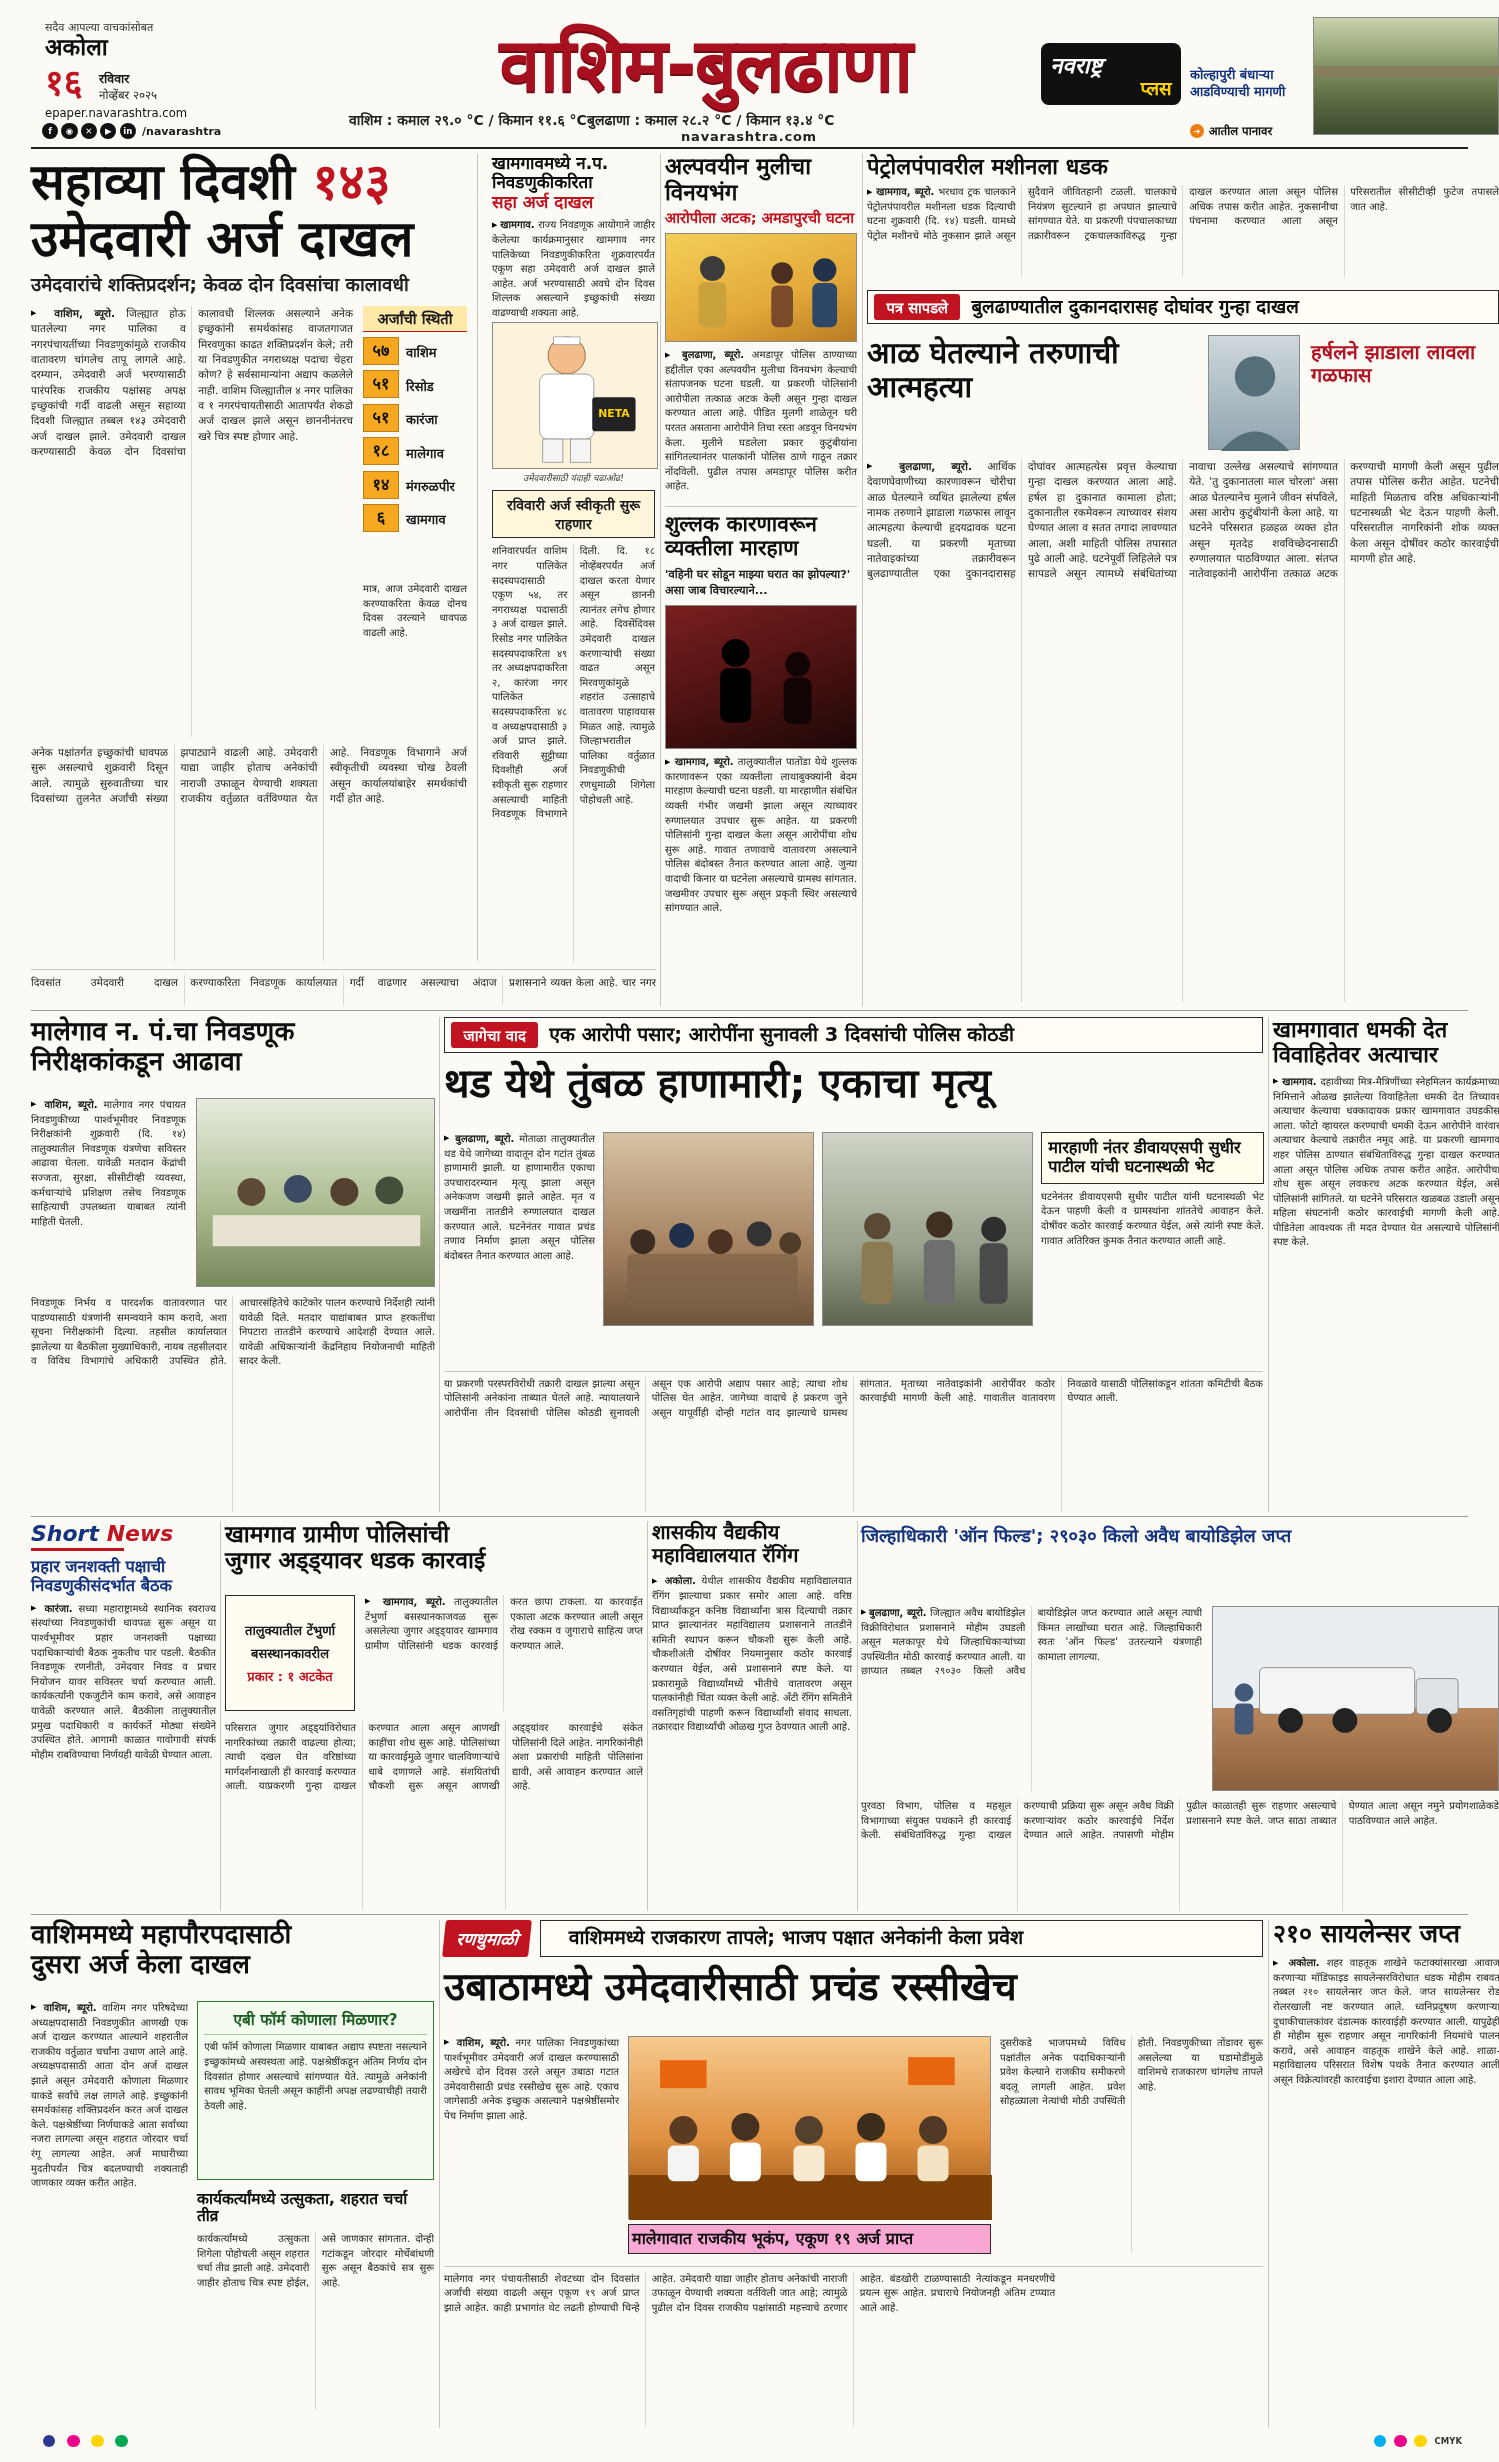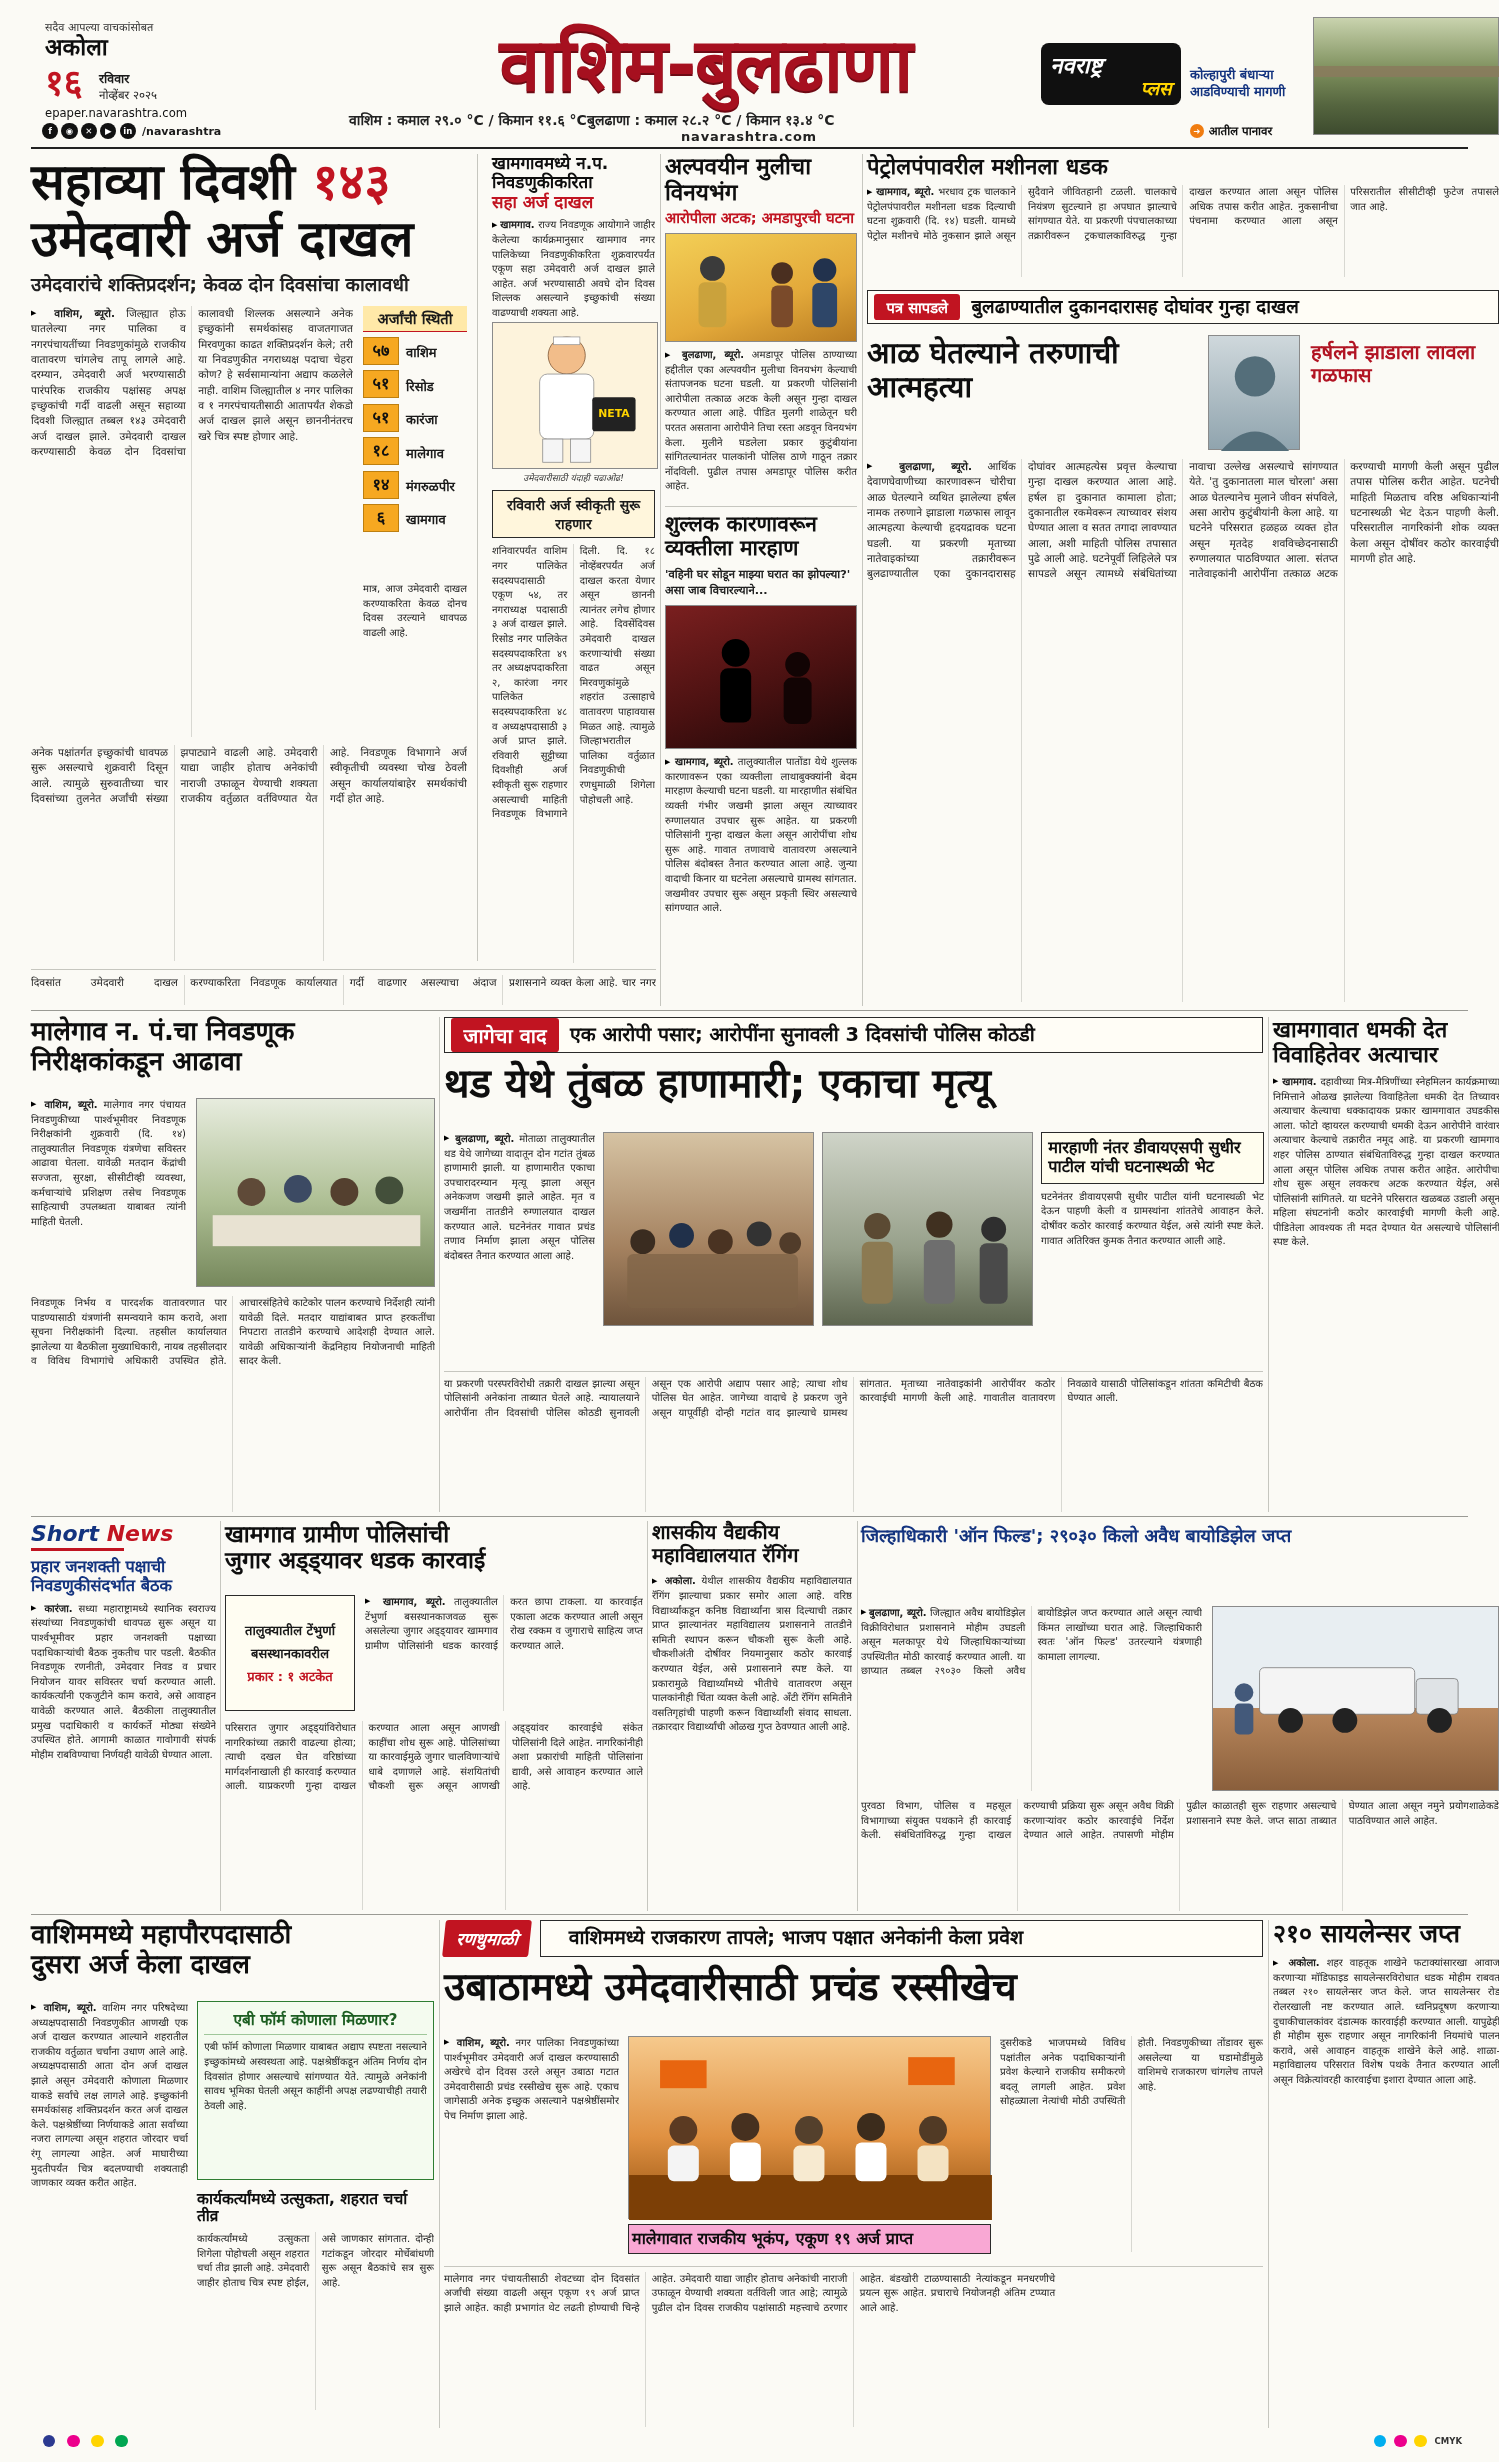--- a/index.html
+++ b/index.html
@@ -50,21 +50,21 @@
 
     <div class="abs hl" style="left:341px;top:23px;width:729px;text-align:center;font-size:73px;color:#a6101f;text-shadow:0 1.6px 0 #6e0a14;letter-spacing:-1.6px;">वाशिम-बुलढाणा</div>
     <div class="abs" style="left:349px;top:110px;width:714px;display:flex;font-size:14px;font-weight:700;color:#222;">
       <span>वाशिम : कमाल २९.० °C / किमान ११.६ °C</span>
       <span>बुलढाणा : कमाल २८.२ °C / किमान १३.४ °C</span>
     </div>
     <div class="abs" style="left:594px;top:129px;width:310px;text-align:center;font-size:13px;font-weight:700;letter-spacing:0.8px;color:#222;">navarashtra.com</div>
 
     <div class="abs" style="left:1041px;top:43px;width:140px;height:62px;background:#101010;border-radius:7.8px;">
       <div class="abs" style="left:9.3px;top:6.2px;font-size:22px;font-weight:800;font-style:italic;color:#fff;">नवराष्ट्र</div>
-      <div class="abs" style="right:9.3px;bottom:4.7px;font-size:18.6px;font-weight:800;font-style:italic;color:#ffd400;">प्लस</div>
+      <div class="abs" style="right:9.3px;bottom:4.7px;font-size:18.6px;font-weight:800;color:#ffd400;">प्लस</div>
     </div>
     <div class="abs hl" style="left:1190px;top:67px;width:118px;font-size:13px;color:#13337f;line-height:1.3;">कोल्हापुरी बंधाऱ्या आडविण्याची मागणी</div>
     <div class="abs" style="left:1190px;top:123px;display:flex;align-items:center;gap:4.7px;">
       <span style="display:inline-flex;width:14px;height:14px;border-radius:50%;background:#f07c10;color:#fff;font-size:8.5px;align-items:center;justify-content:center;">➜</span>
       <span style="font-size:11.6px;font-weight:800;color:#111;">आतील पानावर</span>
     </div>
     <div class="abs ph" style="left:1313px;top:17px;width:186px;height:118px;background:linear-gradient(180deg,#c9d3ae 0%,#7d8f5c 45%,#55653f 75%,#3d4b2e 100%);">
       <div class="abs" style="left:0;top:48px;width:186px;height:11px;background:#8a7a5d;opacity:.85;"></div>
     </div>
     <div class="abs" style="left:31px;top:147px;width:1437px;height:1.6px;background:#222;"></div>
@@ -198,21 +198,21 @@
           <circle cx="130" cy="116" r="18" fill="#3c4a63"></circle>
         <circle cx="190" cy="120" r="18" fill="#54402f"></circle>
           <circle cx="248" cy="118" r="18" fill="#434f3a"></circle>
       </svg>
     </div>
     <div class="abs j sm c2" style="left:0;top:279px;width:404px;height:216px;">निवडणूक निर्भय व पारदर्शक वातावरणात पार पाडण्यासाठी यंत्रणांनी समन्वयाने काम करावे, अशा सूचना निरीक्षकांनी दिल्या. तहसील कार्यालयात झालेल्या या बैठकीला मुख्याधिकारी, नायब तहसीलदार व विविध विभागांचे अधिकारी उपस्थित होते. आचारसंहितेचे काटेकोर पालन करण्याचे निर्देशही त्यांनी यावेळी दिले. मतदार याद्यांबाबत प्राप्त हरकतींचा निपटारा तातडीने करण्याचे आदेशही देण्यात आले. यावेळी अधिकाऱ्यांनी केंद्रनिहाय नियोजनाची माहिती सादर केली.</div>
   </div>
 
   <div class="abs" style="left:444px;top:1017px;width:819px;height:495px;">
     <div class="strip" style="width:819px;height:36px;">
-      <span class="kick" style="font-size:20px;">जागेचा वाद</span>
+      <span class="kick" style="font-size:15px;">जागेचा वाद</span>
       <span class="hl" style="font-size:19.4px;">एक आरोपी पसार; आरोपींना सुनावली 3 दिवसांची पोलिस कोठडी</span>
     </div>
     <div class="hl" style="font-size:40px;margin-top:7.8px;">थड येथे तुंबळ हाणामारी; एकाचा मृत्यू</div>
     <div class="abs j sm" style="left:0;top:115px;width:151px;height:230px;">
       <span class="byl">बुलढाणा, ब्यूरो.</span> <span>मोताळा तालुक्यातील थड येथे जागेच्या वादातून दोन गटांत तुंबळ हाणामारी झाली. या हाणामारीत एकाचा उपचारादरम्यान मृत्यू झाला असून अनेकजण जखमी झाले आहेत. मृत व जखमींना तातडीने रुग्णालयात दाखल करण्यात आले. घटनेनंतर गावात प्रचंड तणाव निर्माण झाला असून पोलिस बंदोबस्त तैनात करण्यात आला आहे.</span>
     </div>
     <div class="abs ph" style="left:159px;top:115px;width:211px;height:194px;background:linear-gradient(180deg,#d6c3a3 0%,#a4815f 60%,#6e543c 100%);">
       <svg width="211" height="194" viewBox="0 0 272 250">
         <circle cx="50" cy="140" r="16" fill="#3a2c20"></circle>
           <circle cx="100" cy="132" r="16" fill="#20304a"></circle>

